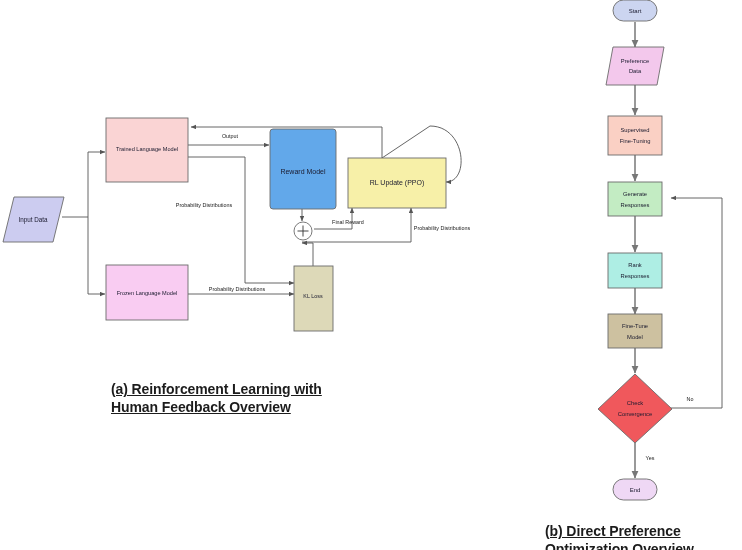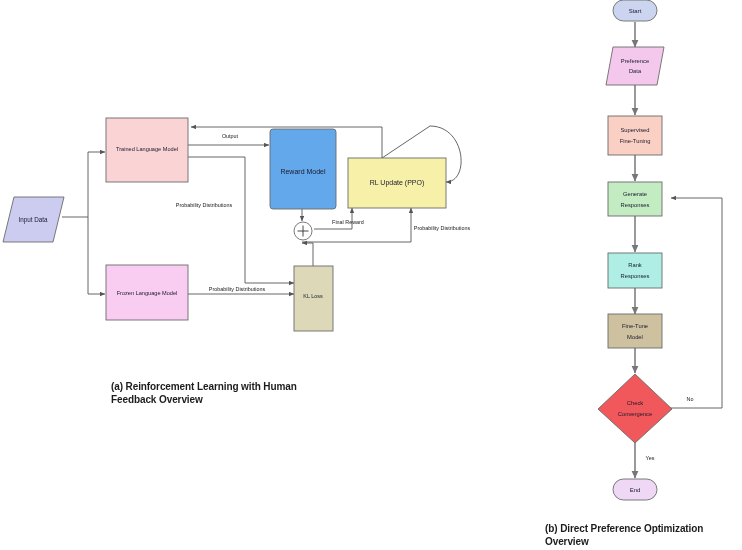--- a/index.html
+++ b/index.html
@@ -37,25 +37,26 @@
   .edge-label {
     font-family: "Liberation Sans", sans-serif;
     font-size: 5.4px;
     fill: #1a1a1a;
     text-anchor: middle;
     dominant-baseline: middle;
   }
   .caption {
     position: absolute;
     font-family: "Liberation Sans", sans-serif;
-    font-size: 10px;
+    font-size: 14px;
     font-weight: bold;
     color: #1c1c1c;
     line-height: 1.28;
     letter-spacing: -0.1px;
+    text-decoration: underline;
   }
   #caption-a { left: 111px; top: 381px; width: 230px; }
   #caption-b { left: 545px; top: 523px; width: 200px; }
   .shape { stroke: #6b6b6b; stroke-width: 0.9; }
   .edge { fill: none; stroke: #555555; stroke-width: 0.9; }
   .edge-thick { fill: none; stroke: #777777; stroke-width: 1.5; }
 </style>
 </head>
 <body>
 

